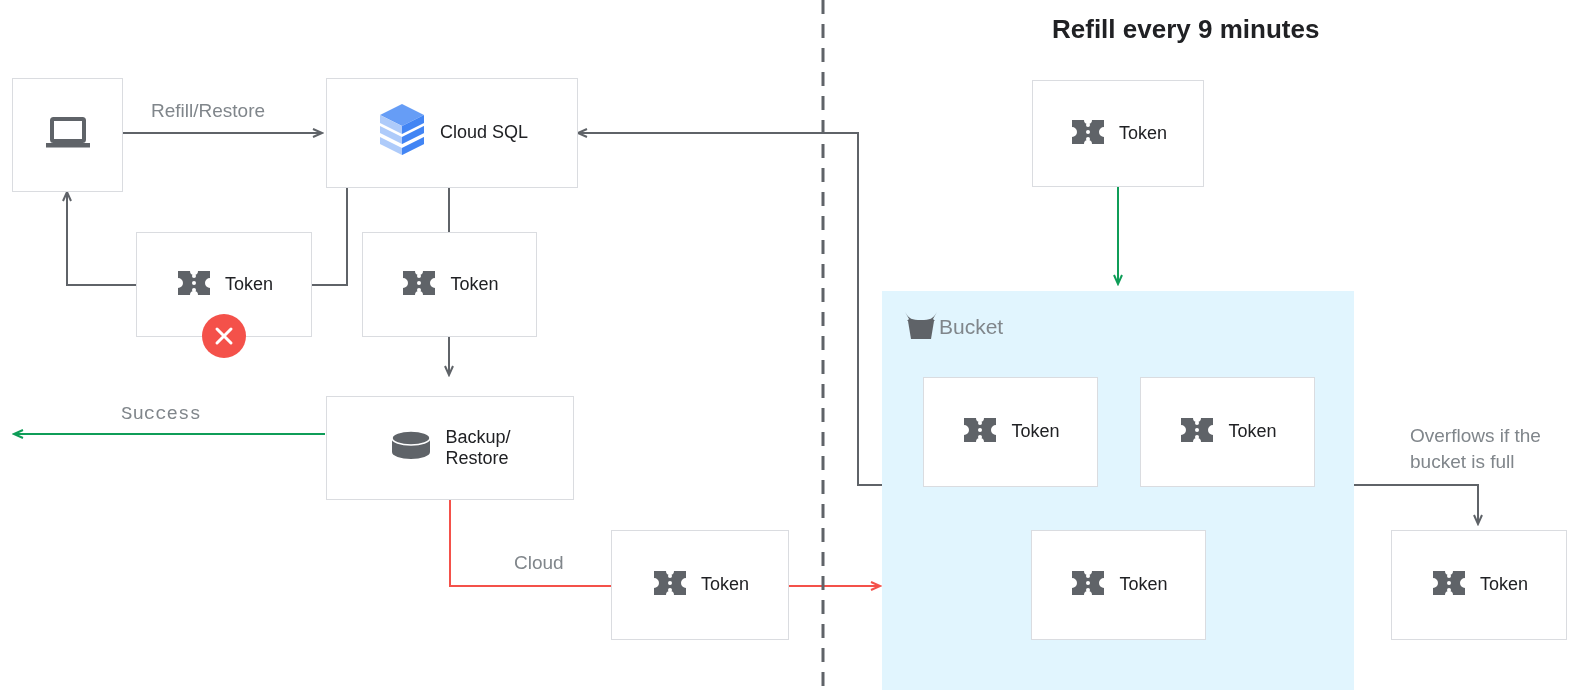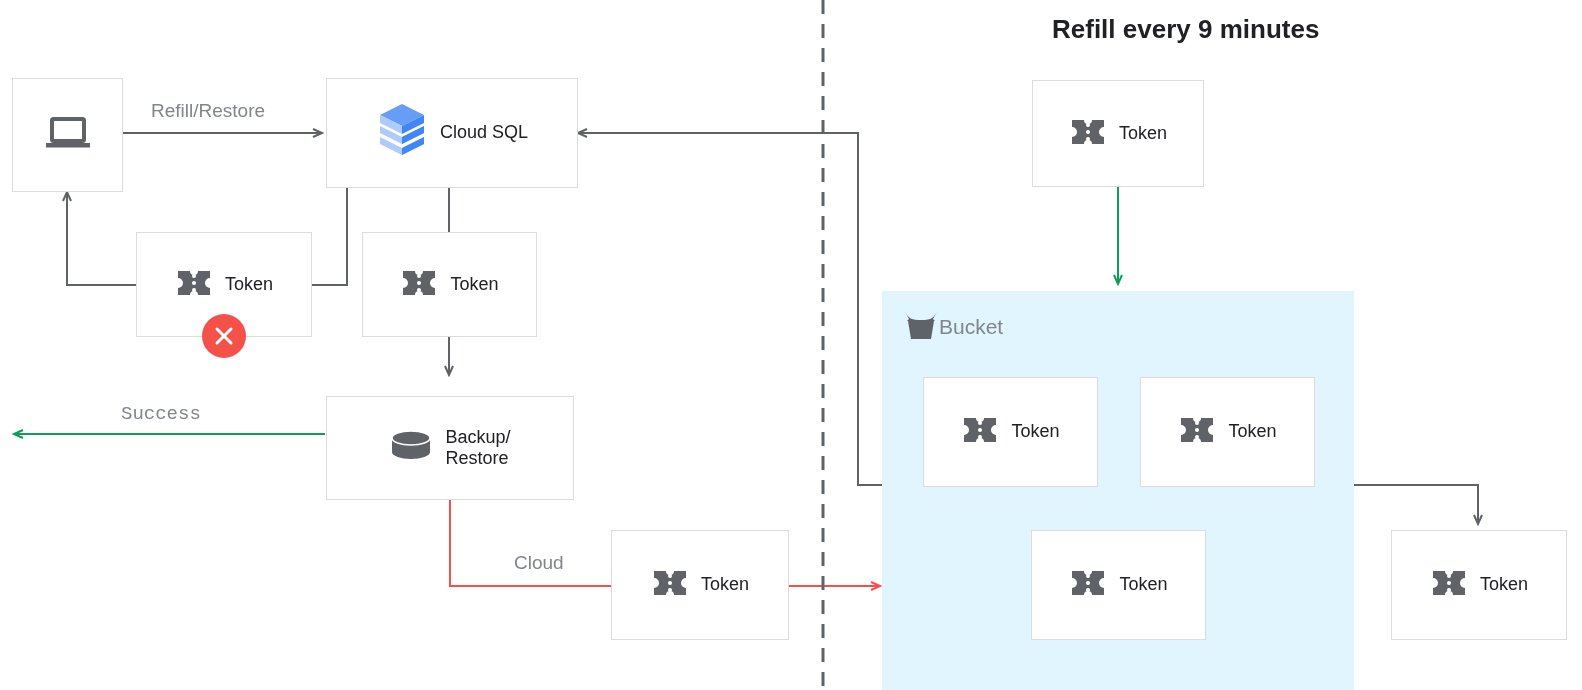--- a/index.html
+++ b/index.html
@@ -232,14 +232,16 @@
           <circle cx="19" cy="22" r="2" fill="#ffffff"></circle>
         </svg>
       </span>
       <span class="label">Token</span>
     </div>
   </div>
 
   <div class="edge-label" style="left:151px;top:98px;">Refill/Restore</div>
   <div class="edge-label" style="left:121px;top:402px;font-family:Liberation Mono, monospace;">Success</div>
   <div class="edge-label" style="left:514px;top:550px;">Cloud</div>
+  <div class="edge-label" style="left:1410px;top:423px;width:170px;">Overflows if the
+bucket is full</div>
 
 </div>
 
 </body></html>

